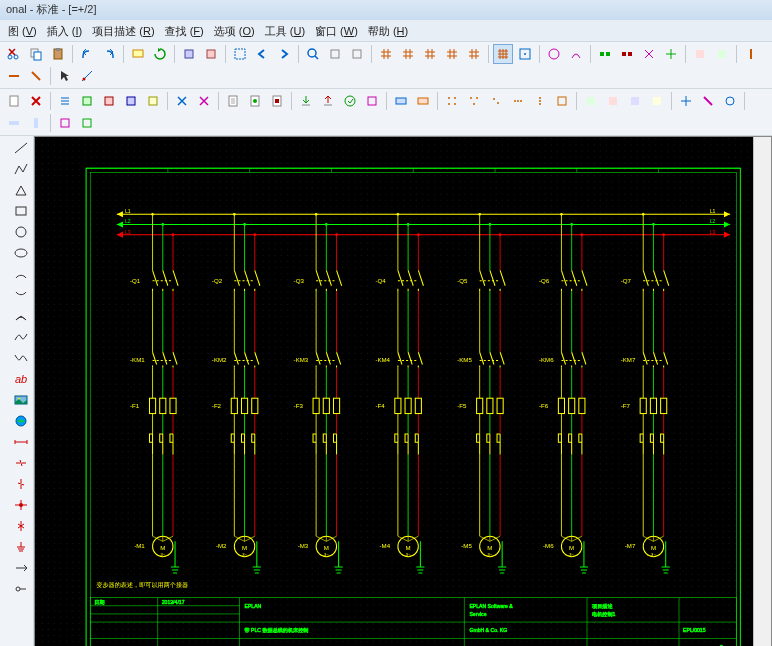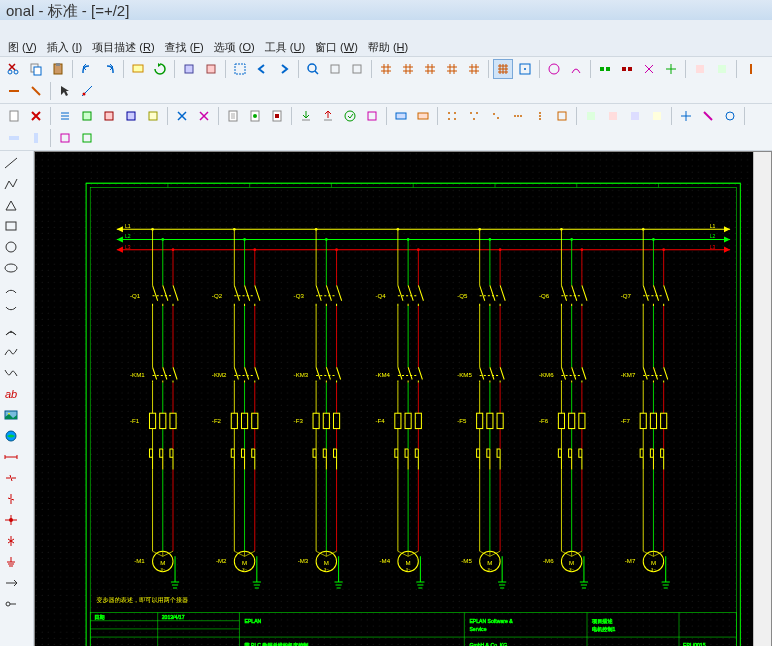--- a/index.html
+++ b/index.html
@@ -1,31 +1,31 @@
 <!DOCTYPE html>
 <html><head>
 <meta charset="utf-8">
 <style>
   * { box-sizing: border-box; margin: 0; padding: 0; }
   body { font-family: "Microsoft YaHei", "SimSun", sans-serif; font-size: 11px; background: #f0f0f0; width: 772px; height: 646px; overflow: hidden; }
   
-  .title-bar { background: linear-gradient(#dce8f5, #c8dcf0); height: 20px; padding: 2px 6px; color: #333; font-size: 15px; }
+  .title-bar { background: linear-gradient(#dce8f5, #c8dcf0); height: 20px; padding: 2px 6px; color: #333; font-size: 11px; }
   
-  .menu-bar { background: #e8eef5; height: 22px; padding: 18px 4px; display: flex; gap: 2px; border-bottom: 1px solid #d0d8e0; }
+  .menu-bar { background: #e8eef5; height: 22px; padding: 2px 4px; display: flex; gap: 2px; border-bottom: 1px solid #d0d8e0; }
   .menu-item { padding: 2px 4px; color: #222; cursor: default; font-size: 11px; }
   .mnemonic { text-decoration: underline; }
   
   .toolbar { background: #f0f4f8; padding: 2px 4px; display: flex; flex-wrap: wrap; gap: 2px; border-bottom: 1px solid #d0d8e0; align-items: center; }
   .tool-btn { width: 20px; height: 20px; display: inline-flex; align-items: center; justify-content: center; border: 1px solid transparent; cursor: default; }
   .tool-btn.active { border: 1px solid #7aa8d8; background: #d0e4f8; }
   .sep { width: 1px; height: 18px; background: #c0c8d0; margin: 0 2px; }
   
   .work-area { display: flex; height: calc(646px - 20px - 22px - 27px - 27px); }
   .side-toolbar { width: 34px; background: #f0f4f8; border-right: 1px solid #d0d8e0; display: flex; flex-direction: column; gap: 1px; padding: 2px; }
-  .side-btn { width: 28px; height: 20px; display: inline-flex; align-items: center; justify-content: flex-start; border: 1px solid transparent; cursor: default; }
+  .side-btn { width: 28px; height: 20px; display: inline-flex; align-items: center; justify-content: flex-end; border: 1px solid transparent; cursor: default; }
   
   .canvas-pane { flex: 1; position: relative; background: #000; overflow: hidden; border: 1px solid #888; }
   .canvas-svg { width: 100%; height: 100%; }
   .scrollbar-v { position: absolute; top: 0; right: 0; bottom: 18px; width: 18px; background: #f0f0f0; border-left: 1px solid #c0c0c0; }
   
 </style>
 </head>
 <body>
 
 <div class="title-bar">

